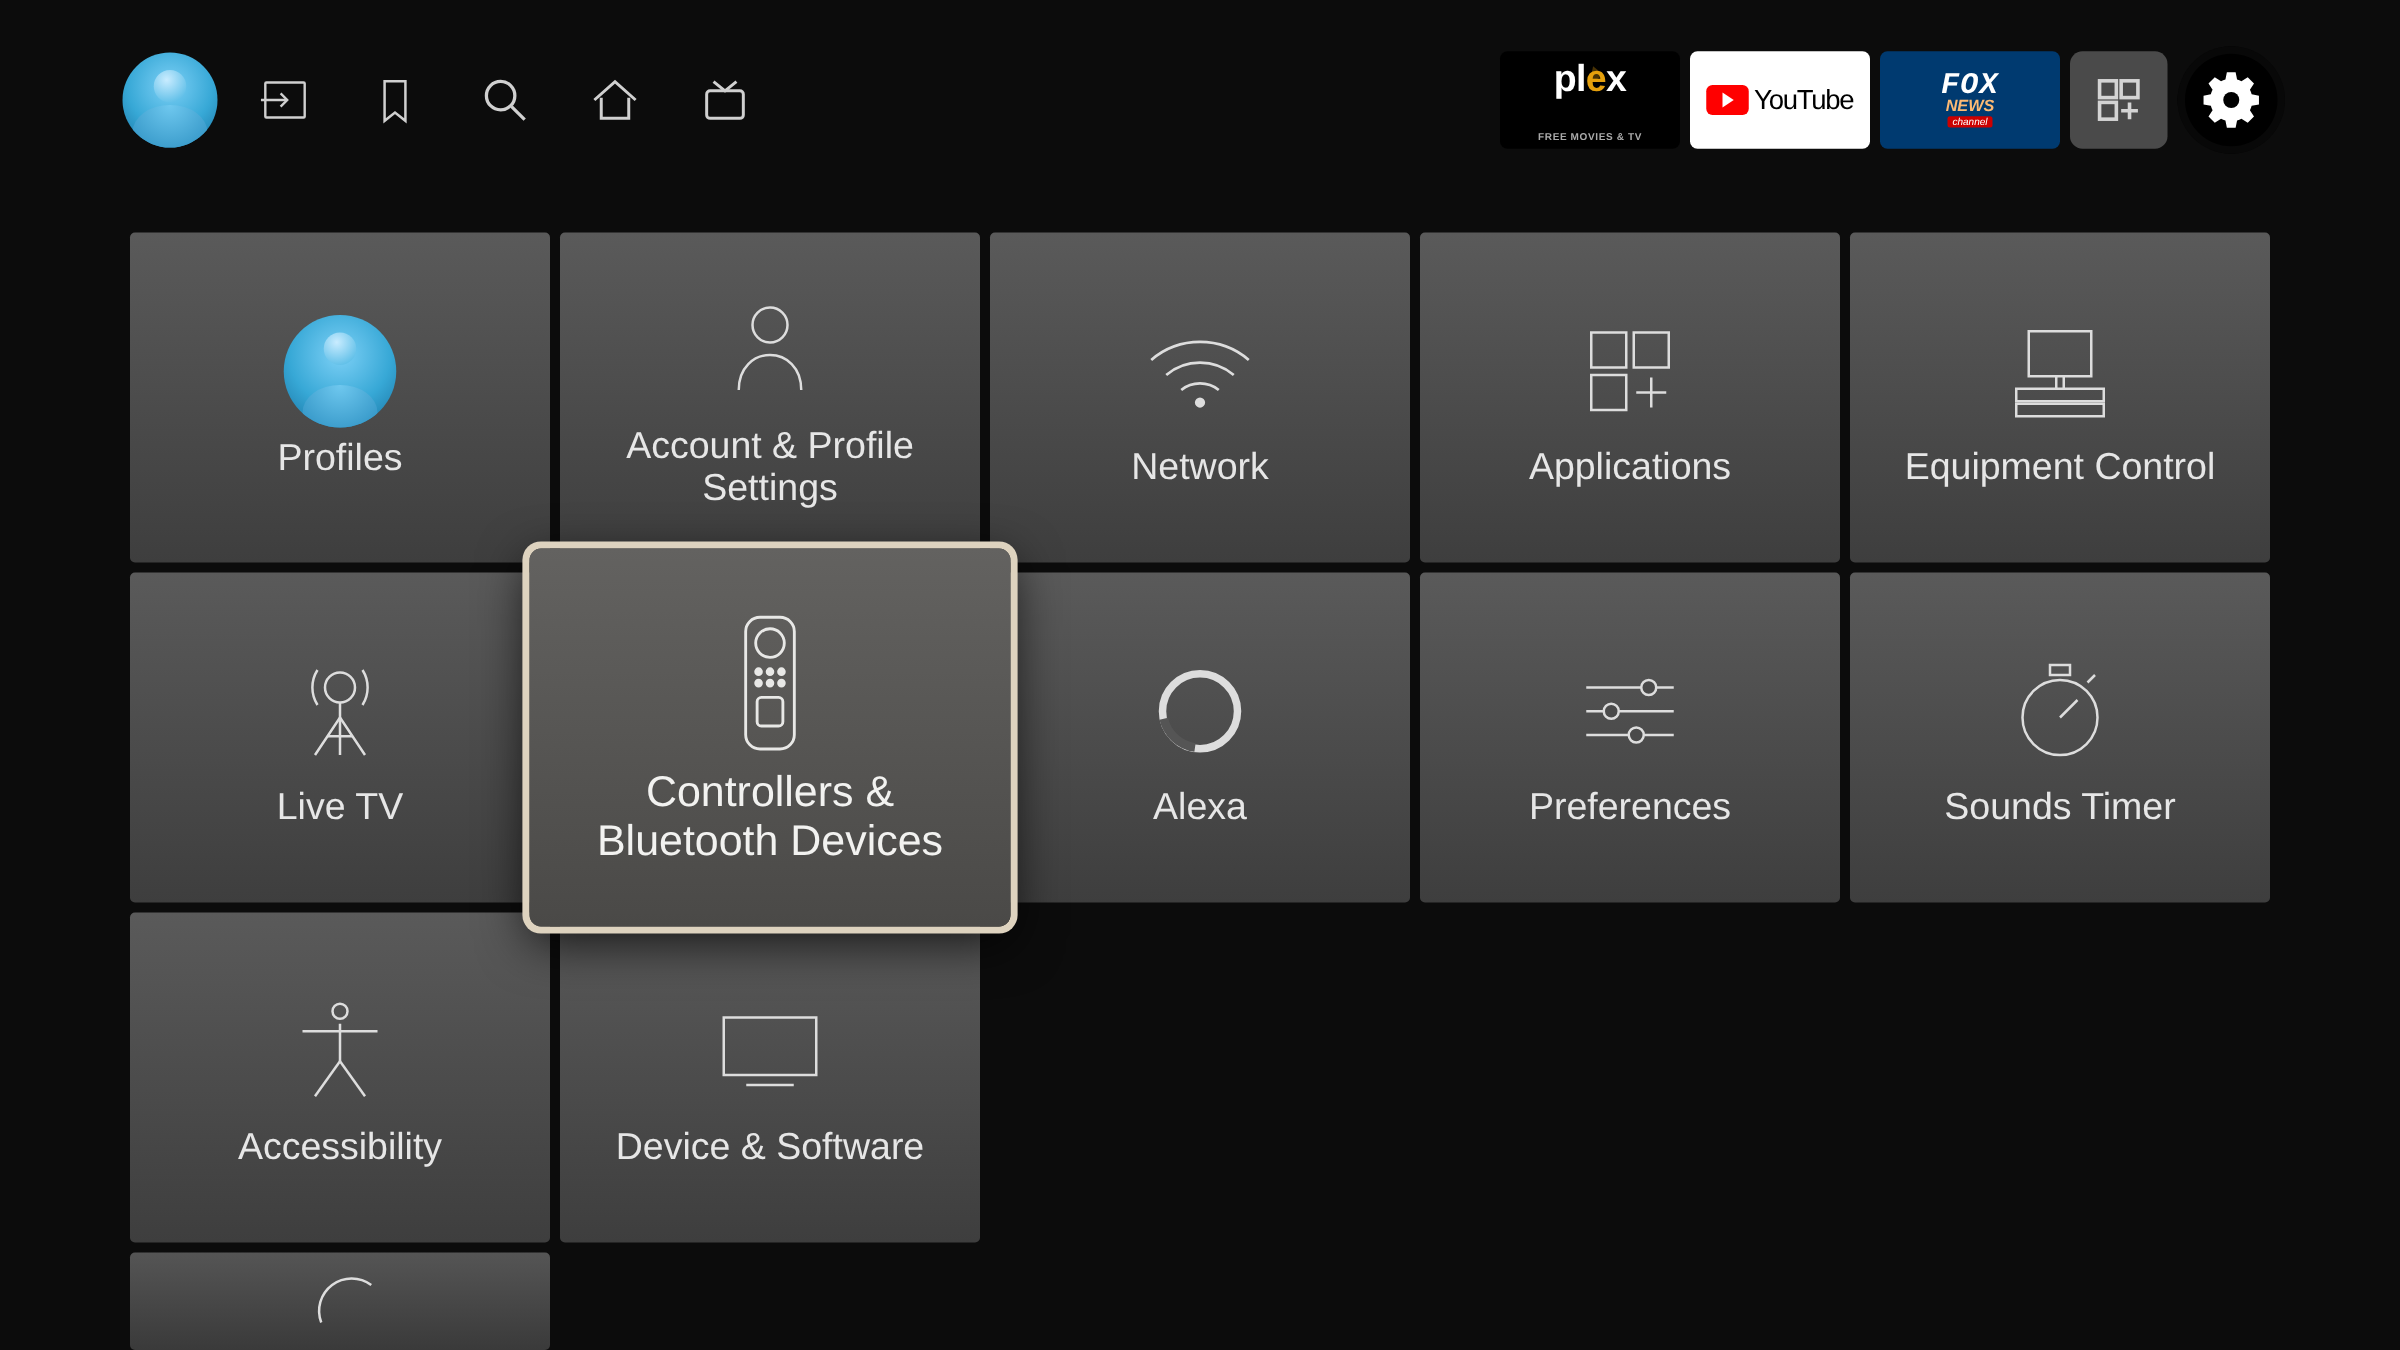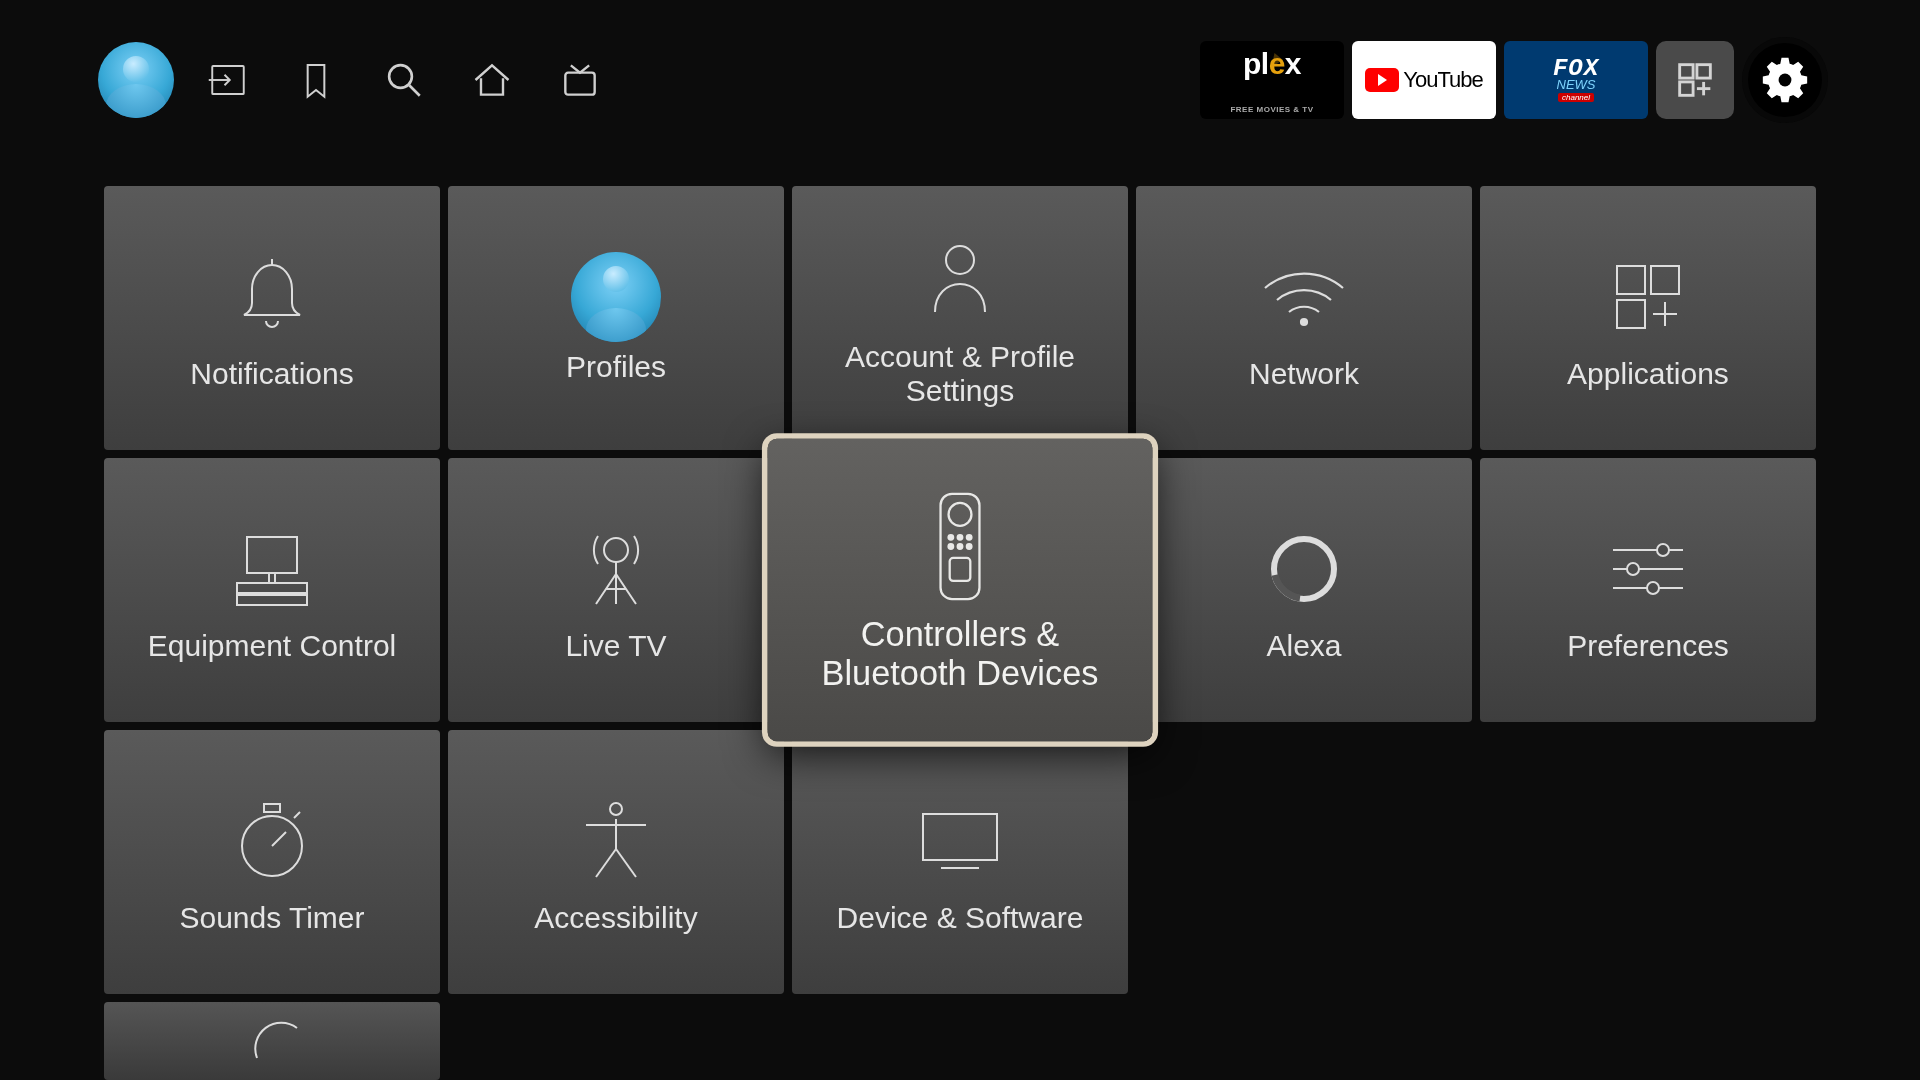--- a/index.html
+++ b/index.html
@@ -158,21 +158,21 @@
   .plex-sub { font-size:8px; letter-spacing:0.5px; color:#aaa; margin-top:-2px;}
 
   .yt-tile { background:#fff; color:#000;}
   .yt-inner{display:flex;align-items:center;gap:4px;}
   .yt-play{ width:34px;height:24px;background:#ff0000;border-radius:5px;display:flex;align-items:center;justify-content:center;}
   .yt-play::after{content:"";border-left:9px solid #fff;border-top:6px solid transparent;border-bottom:6px solid transparent;}
   .yt-text{font-size:22px;font-weight:400;letter-spacing:-1px;}
 
   .fox-tile{background:#003a70;color:#fff;flex-direction:column;line-height:0.9;}
   .fox-big{font-size:24px;font-weight:900;font-style:italic;letter-spacing:1px;font-family:Liberation Mono, monospace;}
-  .fox-news{font-size:13px;font-weight:400;font-style:italic;color:#7dd3fc;}
+  .fox-news{font-size:13px;font-weight:700;font-style:italic;color:#fdba74;}
   .fox-ch{font-size:8px;background:#c00;color:#fff;padding:1px 4px;border-radius:2px;margin-top:2px;font-style:italic;font-weight:400;}
 
 </style>
 </head>
 <body>
 
 <div class="navbar">
 
   <div class="nav-icon-btn" style="margin-right:4px;">
     <div class="avatar"></div>
@@ -248,30 +248,20 @@
       <path d="M24 16a8 8 0 1 0 0 16 8 8 0 0 0 0-16zm0 12.5a4.5 4.5 0 1 1 0-9 4.5 4.5 0 0 1 0 9z"></path>
       <path d="M43 27v-6l-5-1a15 15 0 0 0-1.2-3l2.8-4.3-4.3-4.3L31 11.2a15 15 0 0 0-3-1.2l-1-5h-6l-1 5a15 15 0 0 0-3 1.2l-4.3-2.8-4.3 4.3L11.2 17a15 15 0 0 0-1.2 3l-5 1v6l5 1a15 15 0 0 0 1.2 3l-2.8 4.3 4.3 4.3L17 36.8a15 15 0 0 0 3 1.2l1 5h6l1-5a15 15 0 0 0 3-1.2l4.3 2.8 4.3-4.3L36.8 31a15 15 0 0 0 1.2-3l5-1z" fill="#fff"></path>
       <circle cx="24" cy="24" r="5.5" fill="#000"></circle>
     </svg>
   </div>
 </div>
 
 <div class="settings-grid">
 
 
-  <div class="tile">
-    <div class="tile-icon">
-      <svg width="80" height="84" viewBox="0 0 80 84" fill="none" stroke="#ddd" stroke-width="2">
-        <path d="M40 10 a20 24 0 0 1 20 24 v14 c0 6 4 10 8 12 H12 c4-2 8-6 8-12 V34 a20 24 0 0 1 20-24z"></path>
-        <path d="M34 66 a6 6 0 0 0 12 0"></path>
-        <line x1="40" y1="4" x2="40" y2="10"></line>
-      </svg>
-    </div>
-    <div class="tile-label">Notifications</div>
-  </div>
 
   <div class="tile">
     <div class="tile-icon" style="height:90px;">
       <div class="avatar" style="width:90px;height:90px;"></div>
     </div>
     <div class="tile-label">Profiles</div>
   </div>
 
   <div class="tile">
     <div class="tile-icon">

